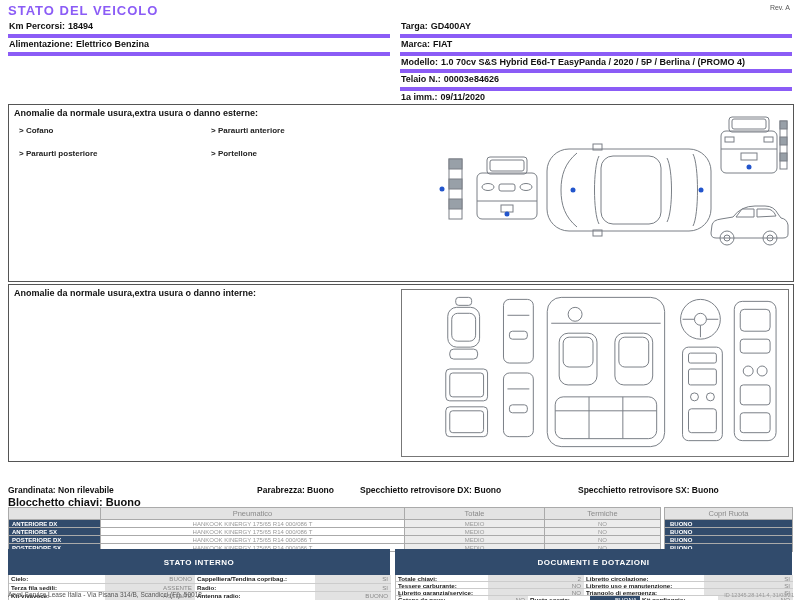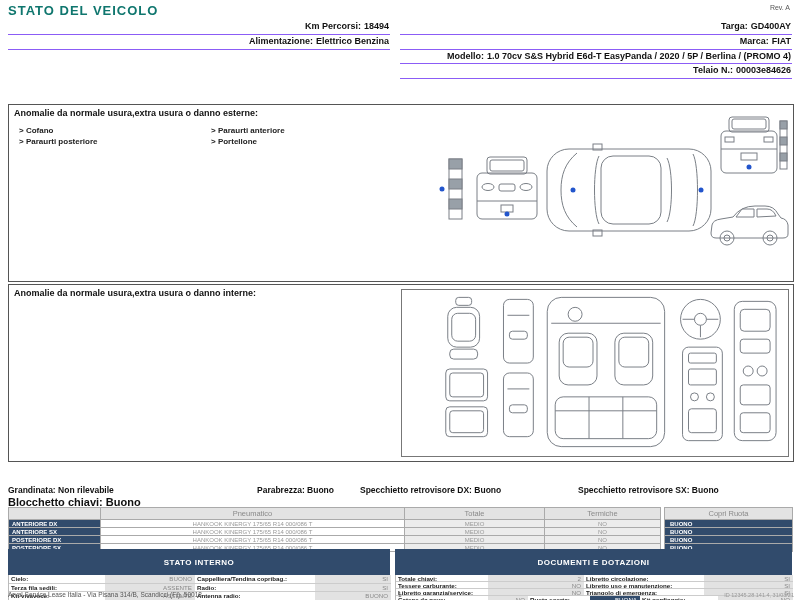--- a/index.html
+++ b/index.html
@@ -1,32 +1,32 @@
 <!DOCTYPE html>
 <html><head>
 <meta charset="utf-8">
 <style>
   html,body{margin:0;padding:0;}
   body{width:800px;height:600px;background:#e9e9e9;font-family:"Liberation Sans",sans-serif;position:relative;}
   .page{position:absolute;left:0;top:0;width:800px;height:600px;background:#ffffff;overflow:hidden;}
 
-  .title{position:absolute;left:8px;top:3px;font-size:13px;font-weight:bold;color:#0f766e;letter-spacing:1px;}
+  .title{position:absolute;left:8px;top:3px;font-size:13px;font-weight:bold;color:#8b5cf6;letter-spacing:1px;}
   .rev{position:absolute;right:10px;top:4px;font-size:7px;color:#555;}
 
   .info-col{position:absolute;top:20px;font-size:9px;font-weight:bold;color:#111;}
   .info-left{left:8px;width:382px;}
   .info-right{left:400px;width:392px;}
-  .info-row{border-bottom:1px solid #8b5cf6;padding:1px 1px 2px;line-height:1.2;min-height:9px;text-align:right;}
+  .info-row{border-bottom:4px solid #8b5cf6;padding:1px 1px 2px;line-height:1.2;min-height:9px;}
   .info-row .lbl{margin-right:3px;}
 
   .box{position:absolute;left:8px;width:784px;height:176px;border:1px solid #555;background:#fff;}
   .box-ext{top:104px;}
   .box-int{top:284px;}
   .box-title{position:absolute;left:5px;top:3px;font-size:9px;font-weight:bold;color:#111;}
-  .anomaly-grid{position:absolute;left:10px;top:21px;display:grid;grid-template-columns:192px 192px;row-gap:2px;font-size:8px;font-weight:bold;color:#222;}
+  .anomaly-grid{position:absolute;left:10px;top:21px;display:grid;grid-template-columns:192px 192px;row-gap:14px;font-size:8px;font-weight:bold;color:#222;}
   .ext-svg{position:absolute;right:4px;top:6px;width:368px;height:160px;}
   .int-frame{position:absolute;left:392px;top:4px;width:386px;height:166px;border:1px solid #777;}
   .int-svg{position:absolute;left:0;top:1px;width:384px;height:162px;}
 
   .cond-a{position:absolute;top:485px;left:0;width:800px;height:11px;font-size:8.5px;font-weight:bold;color:#111;padding-left:10px;}
   .cond-item{position:absolute;white-space:nowrap;}
   .ci0{left:8px;} .ci1{left:225px;margin-left:32px;} .ci2{left:360px;} .ci3{left:578px;}
   .cond-b{position:absolute;top:496px;left:8px;font-size:11px;font-weight:bold;color:#111;white-space:nowrap;}
 
   .tyre-main{position:absolute;left:8px;top:507px;display:grid;grid-template-columns:92px 304px 140px 116px;border-top:1px solid #aaa;border-left:1px solid #aaa;}
@@ -82,20 +82,23 @@
     </div>
     <div class="info-row">
       <span class="lbl">Marca:</span><span class="val">FIAT</span>
     </div>
     <div class="info-row">
       <span class="lbl">Modello:</span><span class="val">1.0 70cv S&amp;S Hybrid E6d-T EasyPanda / 2020 / 5P / Berlina / (PROMO 4)</span>
     </div>
     <div class="info-row">
       <span class="lbl">Telaio N.:</span><span class="val">00003e84626</span>
     </div>
+    <div class="info-row">
+      <span class="lbl">1a imm.:</span><span class="val">09/11/2020</span>
+    </div>
   </div>
 
   <div class="box box-ext">
     <div class="box-title">Anomalie da normale usura,extra usura o danno esterne:</div>
     <div class="anomaly-grid">
       <span class="anomaly-item">&gt; Cofano</span>
       <span class="anomaly-item">&gt; Paraurti anteriore</span>
       <span class="anomaly-item">&gt; Paraurti posteriore</span>
       <span class="anomaly-item">&gt; Portellone</span>
     </div>

